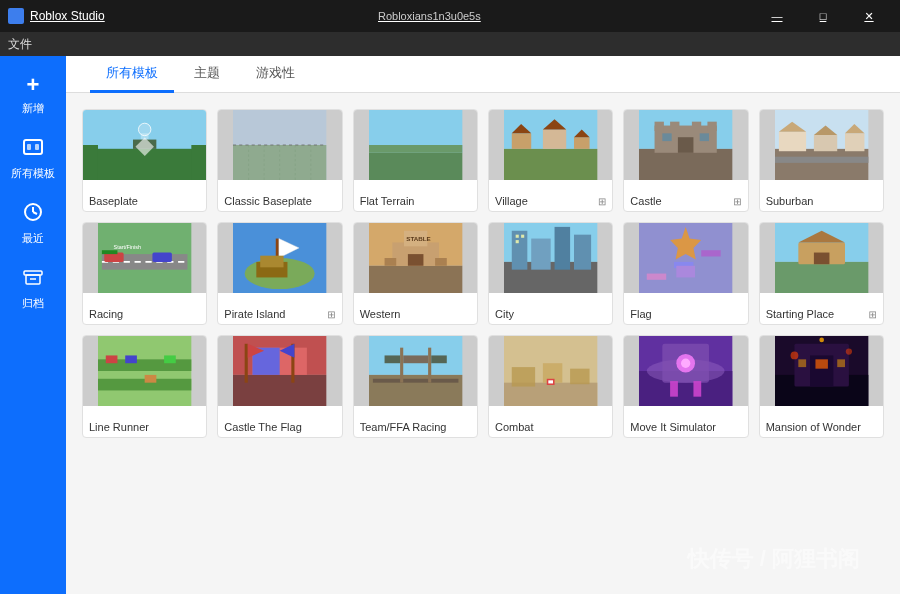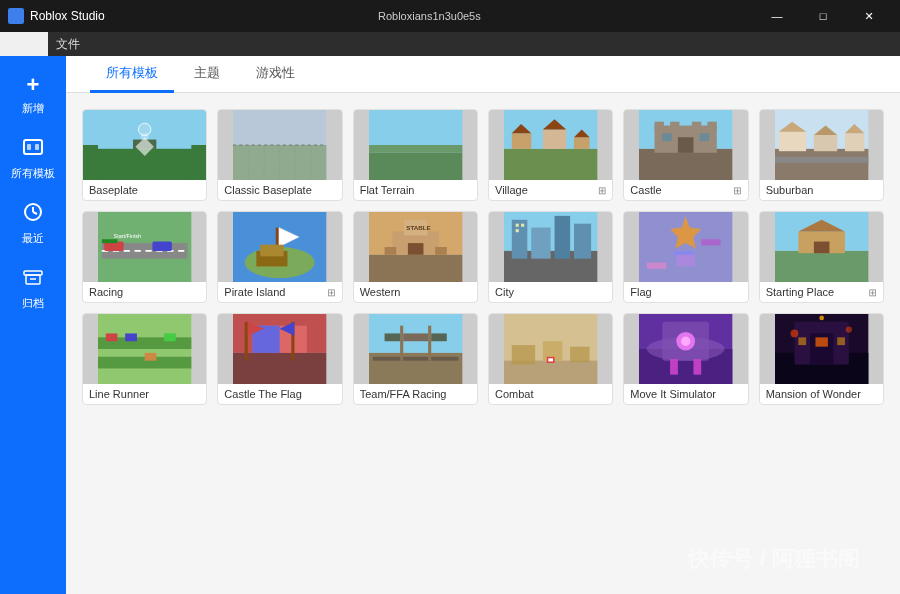--- a/index.html
+++ b/index.html
@@ -8,40 +8,40 @@
     
     .titlebar {
       height: 30px;
       background: #1a1a1a;
       display: flex;
       align-items: center;
       justify-content: space-between;
       padding: 16px 8px;
       color: white;
       font-size: 12px;
+      text-decoration: underline;
     }
     .titlebar-left { display: flex; align-items: center; gap: 6px; }
     .titlebar-icon { width: 16px; height: 16px; background: #3d7eed; border-radius: 2px; }
     .titlebar-controls { display: flex; gap: 0; }
     .titlebar-btn {
       width: 46px; height: 30px;
       display: flex; align-items: center; justify-content: center;
       color: white; font-size: 11px; cursor: pointer;
     }
     .titlebar-user { color: #ccc; font-size: 11px; }
 
     
     .menubar {
       height: 24px;
       background: #2d2d2d;
       display: flex;
       align-items: center;
       padding: 0 8px;
       gap: 16px;
-      margin-left: 48px;
     }
     .menubar-item { color: #ddd; font-size: 12px; cursor: pointer; }
 
     
     .main-layout { display: flex; height: calc(594px - 54px); }
 
     
     .sidebar {
       width: 66px;
       background: #0d6efd;
@@ -117,20 +117,21 @@
       height: 70px;
       background: #ccc;
       position: relative;
       overflow: hidden;
     }
     .template-info {
       padding: 4px 6px;
       display: flex;
       align-items: center;
       justify-content: space-between;
+      margin-top: 11px;
     }
     .template-name { font-size: 11px; color: #333; }
     .template-icon { font-size: 10px; color: #888; }
 
     
     .thumb-baseplate { background: linear-gradient(180deg, #87ceeb 50%, #3a7a3a 50%); }
     .thumb-baseplate::after { content: '◆'; position: absolute; top: 50%; left: 50%; transform: translate(-50%, -50%); font-size: 24px; color: rgba(255,255,255,0.6); }
 
     
     .watermark {

